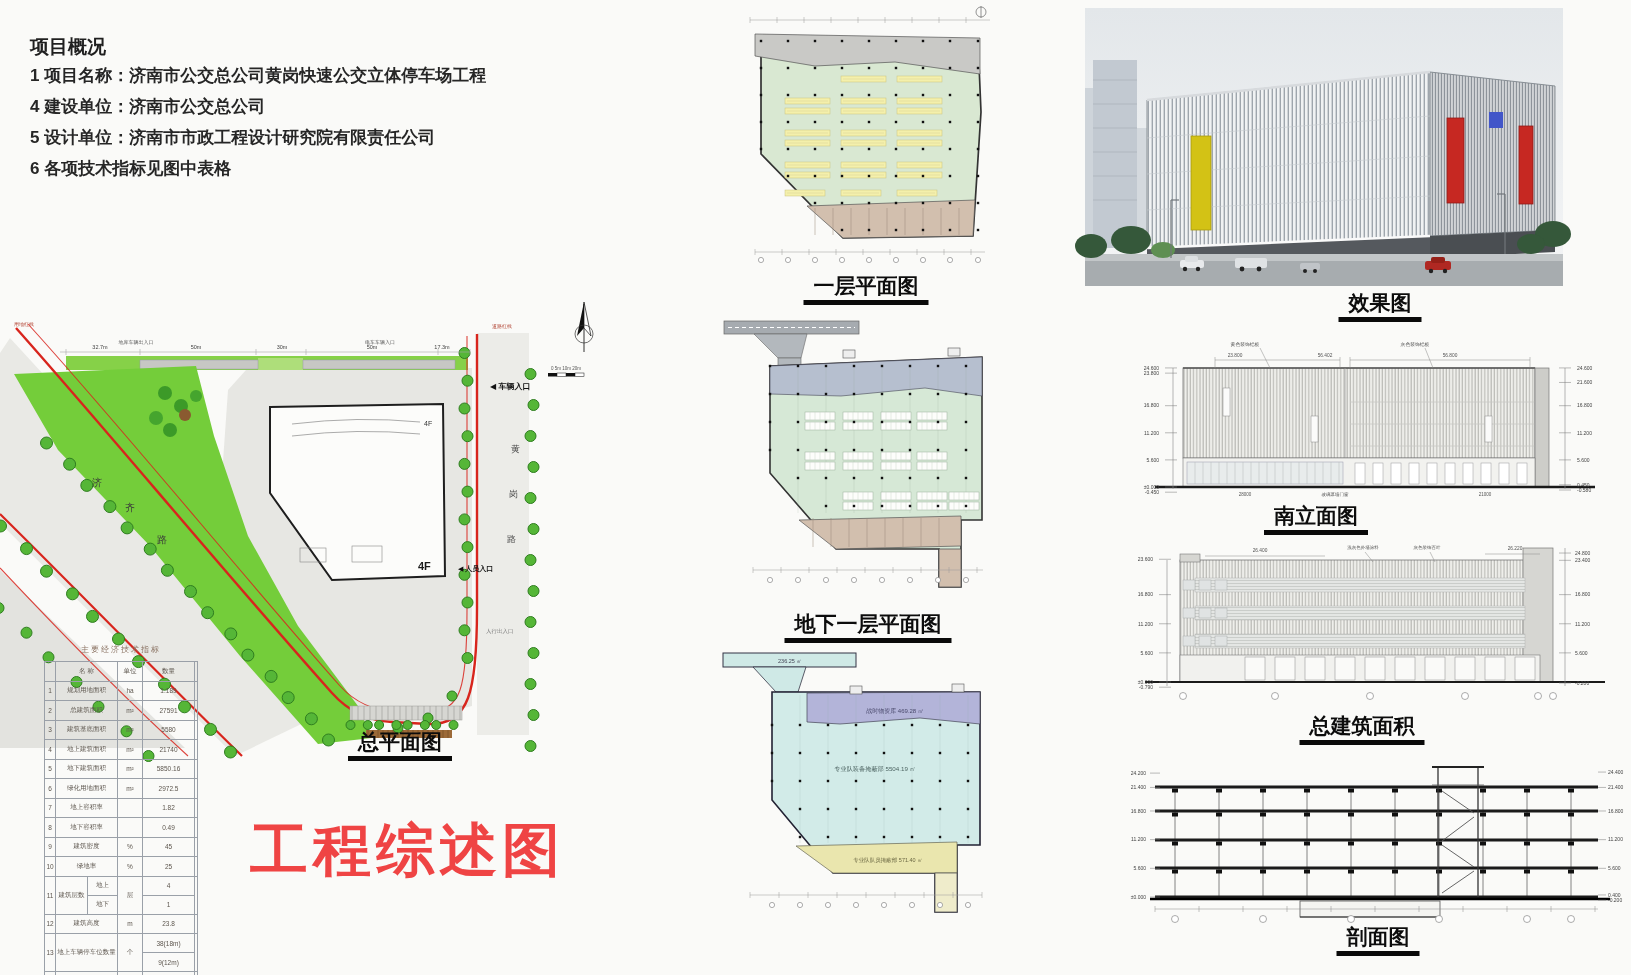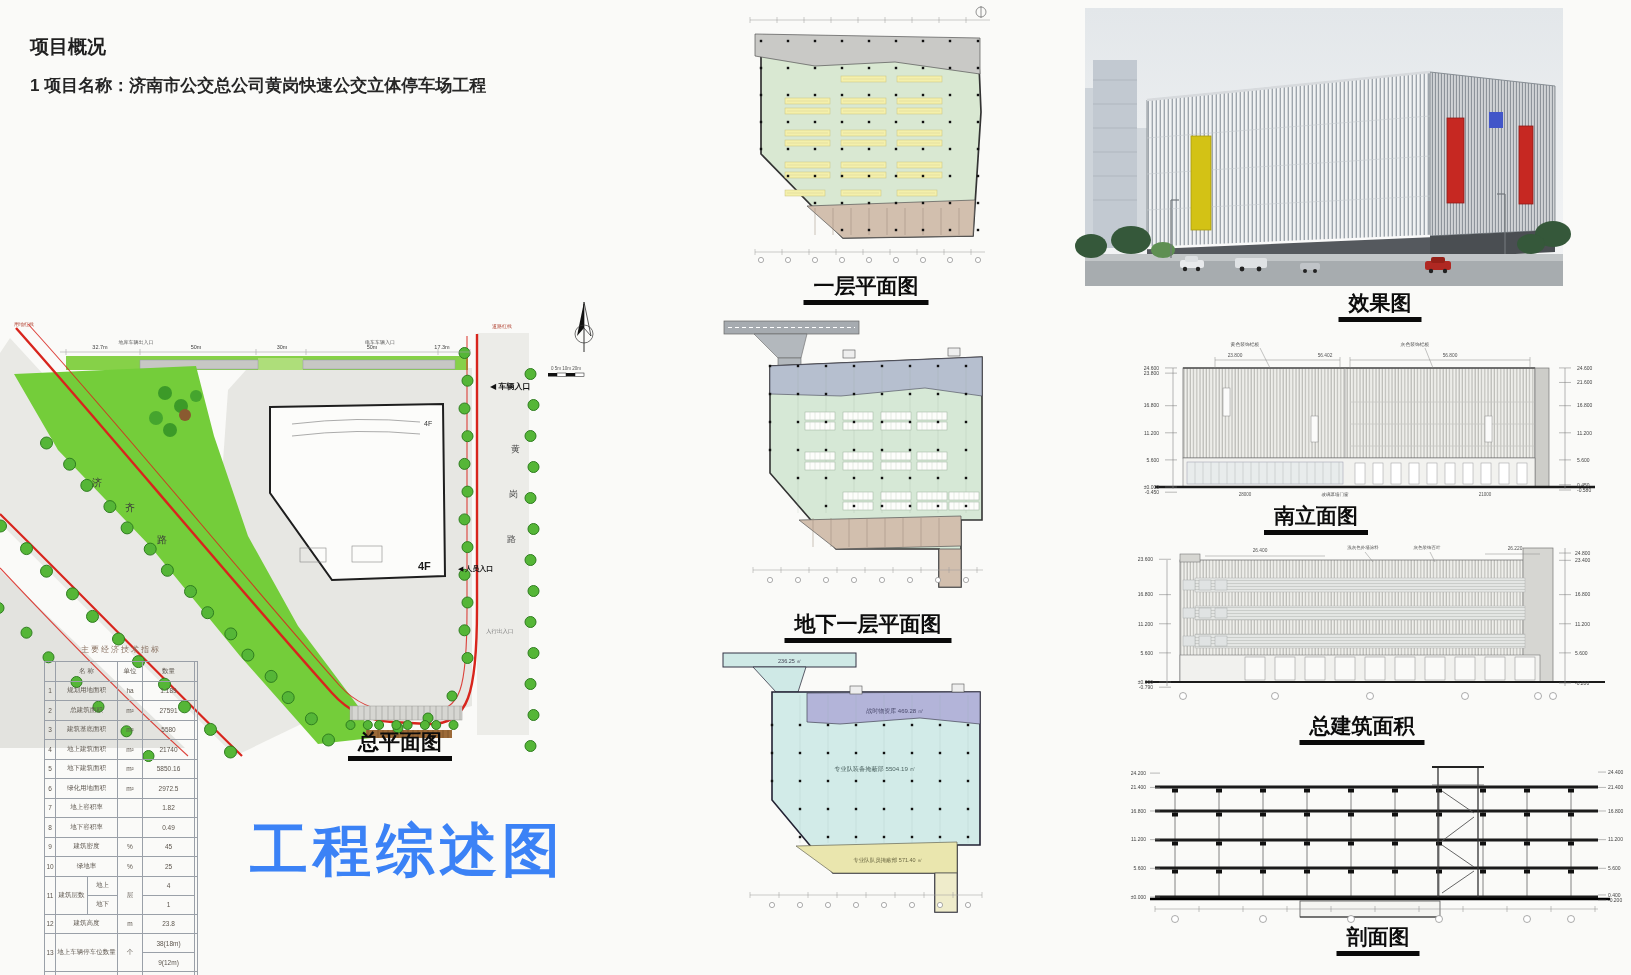--- a/index.html
+++ b/index.html
@@ -1,26 +1,26 @@
 <!DOCTYPE html>
 <html><head>
 <meta charset="utf-8">
 <style>
   html,body{margin:0;padding:0;background:#ffffff;}
   #board{position:relative;width:1631px;height:975px;background:#fafaf8;overflow:hidden;
          font-family:"Liberation Sans","DejaVu Sans",sans-serif;color:#222;}
   
   .overview{position:absolute;left:30px;top:34px;width:600px;}
-  .overview .ov-title{font-size:19px;font-weight:bold;color:#1f1f1f;margin-bottom:10px;}
+  .overview .ov-title{font-size:19px;font-weight:bold;color:#1f1f1f;}
   .overview .ov-item{font-size:17px;font-weight:700;color:#262626;line-height:31px;white-space:nowrap;}
   
   .dtitle{position:absolute;transform:translateX(-50%);font-size:21px;font-weight:bold;color:#0c0c0c;
           border-bottom:5px solid #0a0a0a;padding:0 10px 3px 10px;white-space:nowrap;line-height:1.1;}
   
-  .big-title{position:absolute;left:250px;top:812px;font-size:58px;font-weight:bold;color:#3b82f6;
+  .big-title{position:absolute;left:250px;top:812px;font-size:58px;font-weight:bold;color:#ef4444;
              letter-spacing:5px;white-space:nowrap;}
   
   .ind-table{position:absolute;left:2px;top:644px;width:154px;height:331px;overflow:hidden;
              font-size:6.5px;color:#5d564e;padding-left:42px;}
   .ind-title{text-align:center;font-size:8px;letter-spacing:2px;color:#8a7262;margin-bottom:6px;}
   .tgrid{border:0.5px solid #9aa0a8;border-bottom:none;}
   .trow{display:flex;border-bottom:0.5px solid #9aa0a8;min-height:18.5px;align-items:stretch;}
   .tc{border-right:0.5px solid #9aa0a8;display:flex;align-items:center;justify-content:center;
       text-align:center;padding:0 1px;box-sizing:border-box;}
   .tc:last-child{border-right:0.5px solid #9aa0a8;}
@@ -37,20 +37,23 @@
 </style>
 </head>
 <body>
 
 <div id="board">
 
   <section class="overview">
     <div class="ov-title">项目概况</div>
     <div id="overview-items">
         <div class="ov-item">1 项目名称：济南市公交总公司黄岗快速公交立体停车场工程</div>
+        <div class="ov-item">4 建设单位：济南市公交总公司</div>
+        <div class="ov-item">5 设计单位：济南市市政工程设计研究院有限责任公司</div>
+        <div class="ov-item">6 各项技术指标见图中表格</div>
       </div>
   </section>
 
   <svg id="svg-site" style="left:0;top:278px" width="660" height="470" viewBox="0 0 660 470">
 
     <polygon points="246,92 472,90 472,428 398,446 338,418 252,322 222,198 228,112" fill="#e7e7e3"></polygon>
 
     <rect x="477" y="55" width="52" height="402" fill="#ececе8" style="fill:#ececе8" fill-opacity="1"></rect>
     <rect x="477" y="55" width="52" height="402" fill="#ecece8"></rect>
 

